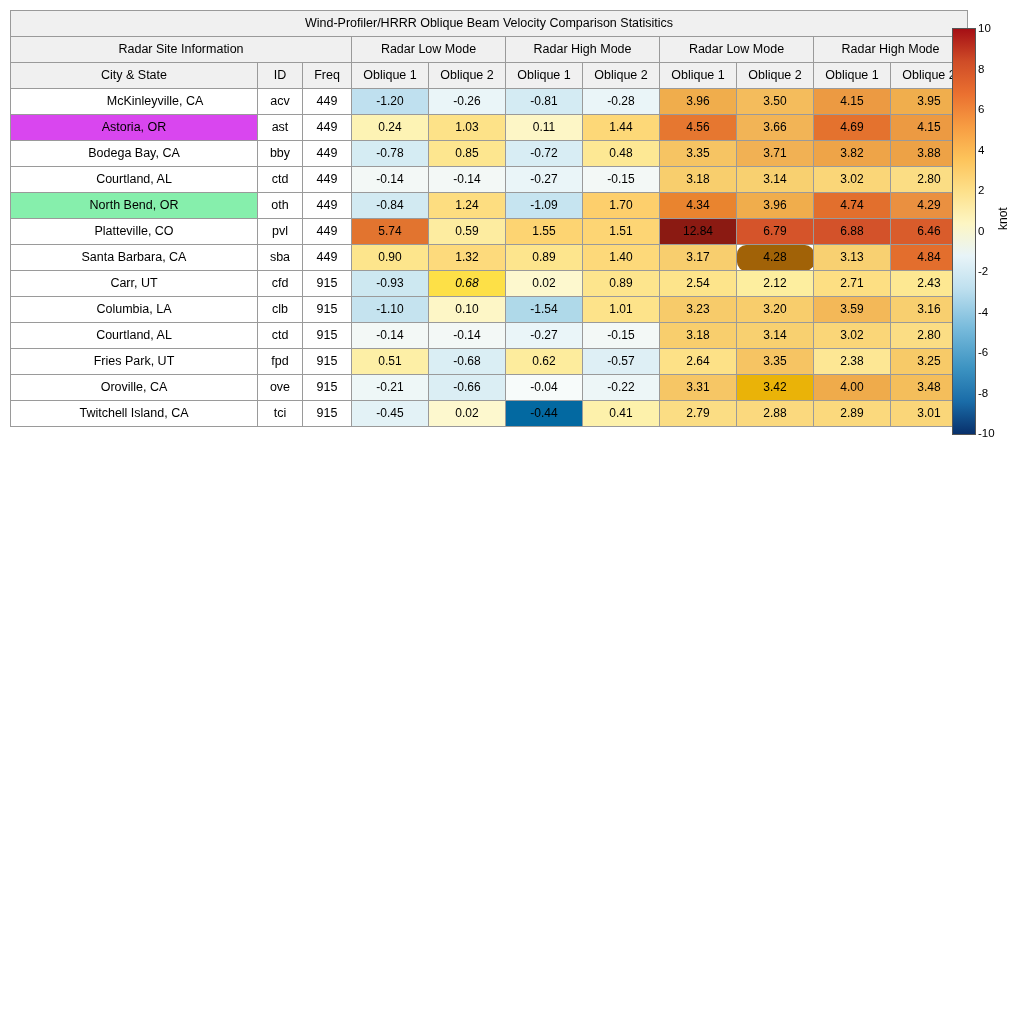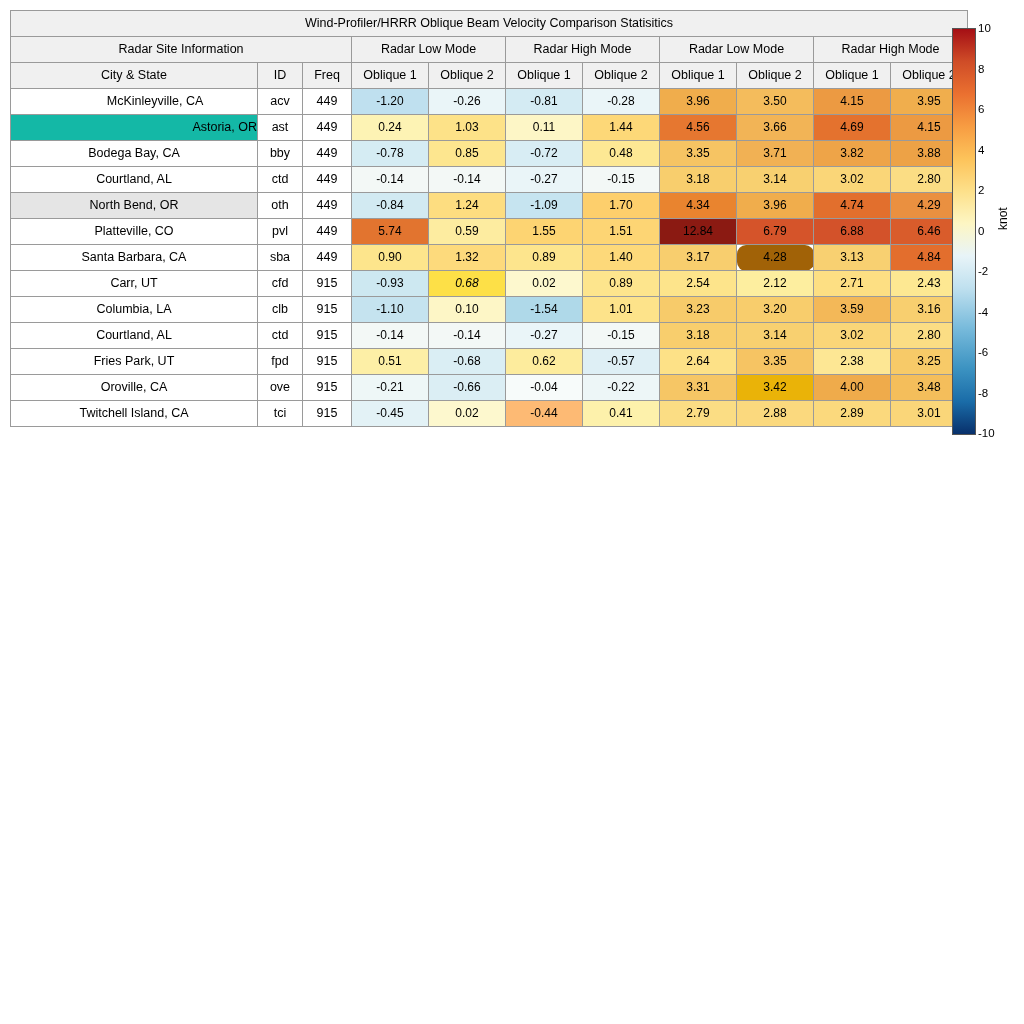--- a/index.html
+++ b/index.html
@@ -130,21 +130,21 @@
           <td class="datacell val" style="background: rgb(191, 224, 239);">-1.20</td>
           <td class="datacell val" style="background: rgb(234, 245, 248);">-0.26</td>
           <td class="datacell val" style="background: rgb(212, 235, 243);">-0.81</td>
           <td class="datacell val" style="background: rgb(234, 245, 248);">-0.28</td>
           <td class="datacell val" style="background: rgb(240, 173, 76);">3.96</td>
           <td class="datacell val" style="background: rgb(244, 188, 92);">3.50</td>
           <td class="datacell val" style="background: rgb(236, 154, 66);">4.15</td>
           <td class="datacell val" style="background: rgb(240, 174, 77);">3.95</td>
         </tr>
         <tr>
-          <td class="citycell" style="background: #14b8a6; text-align: right;">Astoria, OR</td>
+          <td class="citycell" style="background: #d946ef;">Astoria, OR</td>
           <td class="idcell" style="background: rgb(255, 255, 255);">ast</td>
           <td class="freqcell" style="background: rgb(255, 255, 255);">449</td>
           <td class="datacell val" style="background: rgb(253, 243, 180);">0.24</td>
           <td class="datacell val" style="background: rgb(253, 226, 136);">1.03</td>
           <td class="datacell val" style="background: rgb(253, 246, 198);">0.11</td>
           <td class="datacell val" style="background: rgb(253, 216, 120);">1.44</td>
           <td class="datacell val" style="background: rgb(230, 119, 48);">4.56</td>
           <td class="datacell val" style="background: rgb(242, 180, 86);">3.66</td>
           <td class="datacell val" style="background: rgb(228, 114, 46);">4.69</td>
           <td class="datacell val" style="background: rgb(236, 154, 66);">4.15</td>
@@ -169,21 +169,21 @@
           <td class="datacell val" style="background: rgb(243, 248, 246);">-0.14</td>
           <td class="datacell val" style="background: rgb(243, 248, 246);">-0.14</td>
           <td class="datacell val" style="background: rgb(234, 245, 248);">-0.27</td>
           <td class="datacell val" style="background: rgb(243, 248, 246);">-0.15</td>
           <td class="datacell val" style="background: rgb(248, 206, 109);">3.18</td>
           <td class="datacell val" style="background: rgb(248, 208, 112);">3.14</td>
           <td class="datacell val" style="background: rgb(250, 214, 120);">3.02</td>
           <td class="datacell val" style="background: rgb(251, 221, 132);">2.80</td>
         </tr>
         <tr>
-          <td class="citycell" style="background: #e5e5e5;">North Bend, OR</td>
+          <td class="citycell" style="background: #86efac;">North Bend, OR</td>
           <td class="idcell" style="background: rgb(255, 255, 255);">oth</td>
           <td class="freqcell" style="background: rgb(255, 255, 255);">449</td>
           <td class="datacell val" style="background: rgb(210, 234, 242);">-0.84</td>
           <td class="datacell val" style="background: rgb(253, 221, 128);">1.24</td>
           <td class="datacell val" style="background: rgb(198, 228, 240);">-1.09</td>
           <td class="datacell val" style="background: rgb(253, 207, 108);">1.70</td>
           <td class="datacell val" style="background: rgb(233, 132, 47);">4.34</td>
           <td class="datacell val" style="background: rgb(240, 173, 76);">3.96</td>
           <td class="datacell val" style="background: rgb(226, 111, 45);">4.74</td>
           <td class="datacell val" style="background: rgb(234, 144, 64);">4.29</td>
@@ -278,21 +278,21 @@
           <td class="datacell val" style="background: #eab308;">3.42</td>
           <td class="datacell val" style="background: rgb(239, 171, 75);">4.00</td>
           <td class="datacell val" style="background: rgb(244, 190, 91);">3.48</td>
         </tr>
         <tr>
           <td class="citycell" style="background: rgb(255, 255, 255);">Twitchell Island, CA</td>
           <td class="idcell" style="background: rgb(255, 255, 255);">tci</td>
           <td class="freqcell" style="background: rgb(255, 255, 255);">915</td>
           <td class="datacell val" style="background: rgb(227, 242, 246);">-0.45</td>
           <td class="datacell val" style="background: rgb(253, 248, 206);">0.02</td>
-          <td class="datacell val" style="background: #fdba74;">-0.44</td>
+          <td class="datacell val" style="background: #0369a1;">-0.44</td>
           <td class="datacell val" style="background: rgb(253, 241, 171);">0.41</td>
           <td class="datacell val" style="background: rgb(251, 221, 132);">2.79</td>
           <td class="datacell val" style="background: rgb(251, 217, 126);">2.88</td>
           <td class="datacell val" style="background: rgb(251, 217, 125);">2.89</td>
           <td class="datacell val" style="background: rgb(250, 214, 121);">3.01</td>
         </tr>
       </tbody>
   </table>
 
   <div id="cbar"></div>

